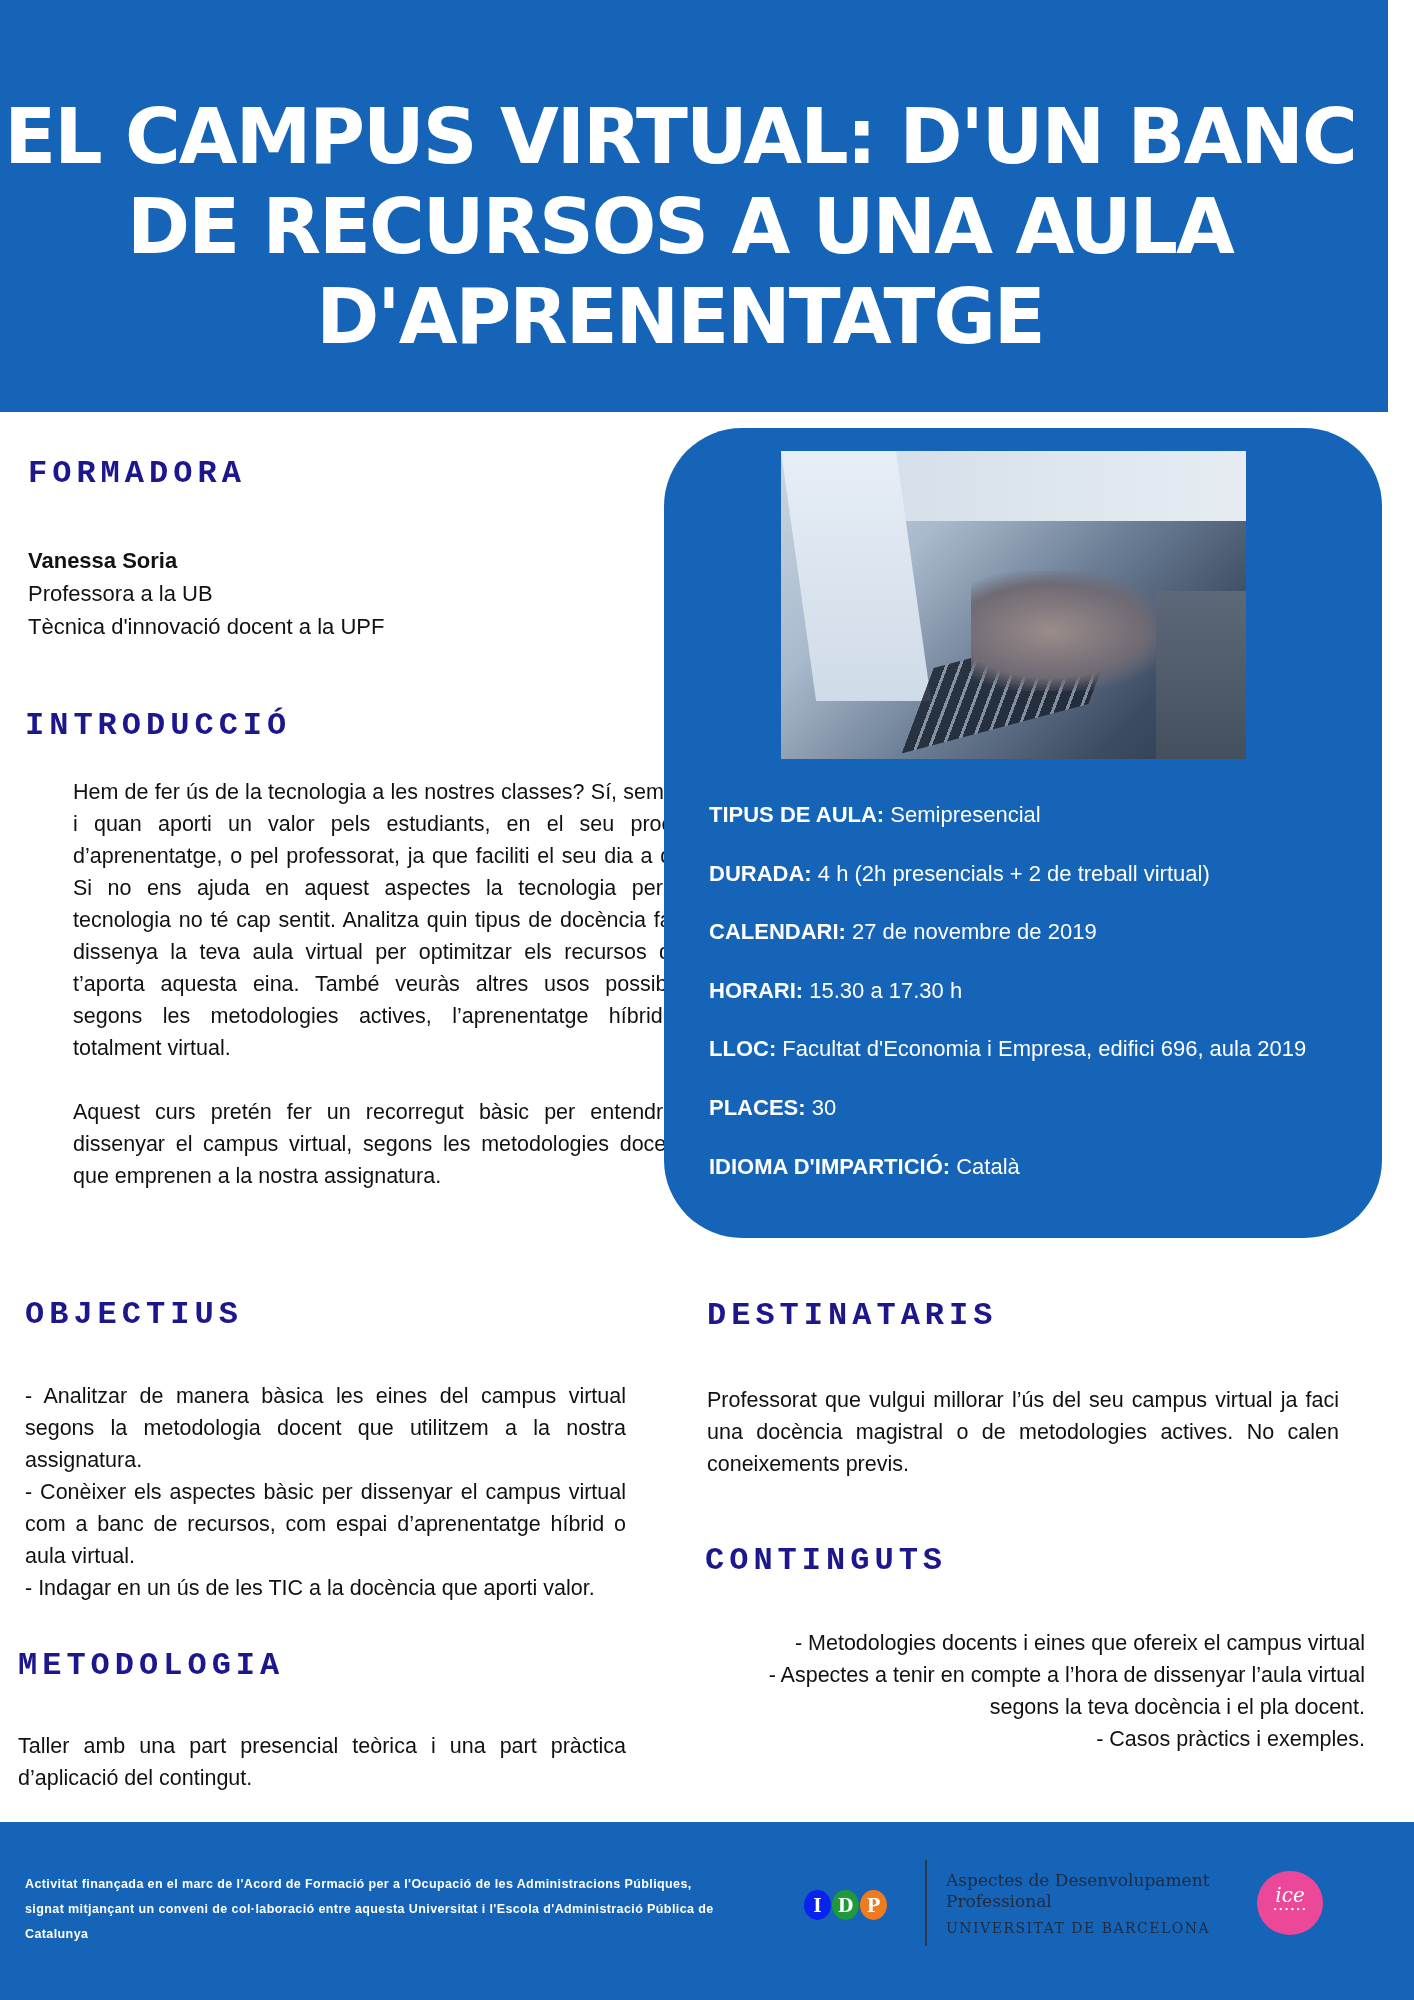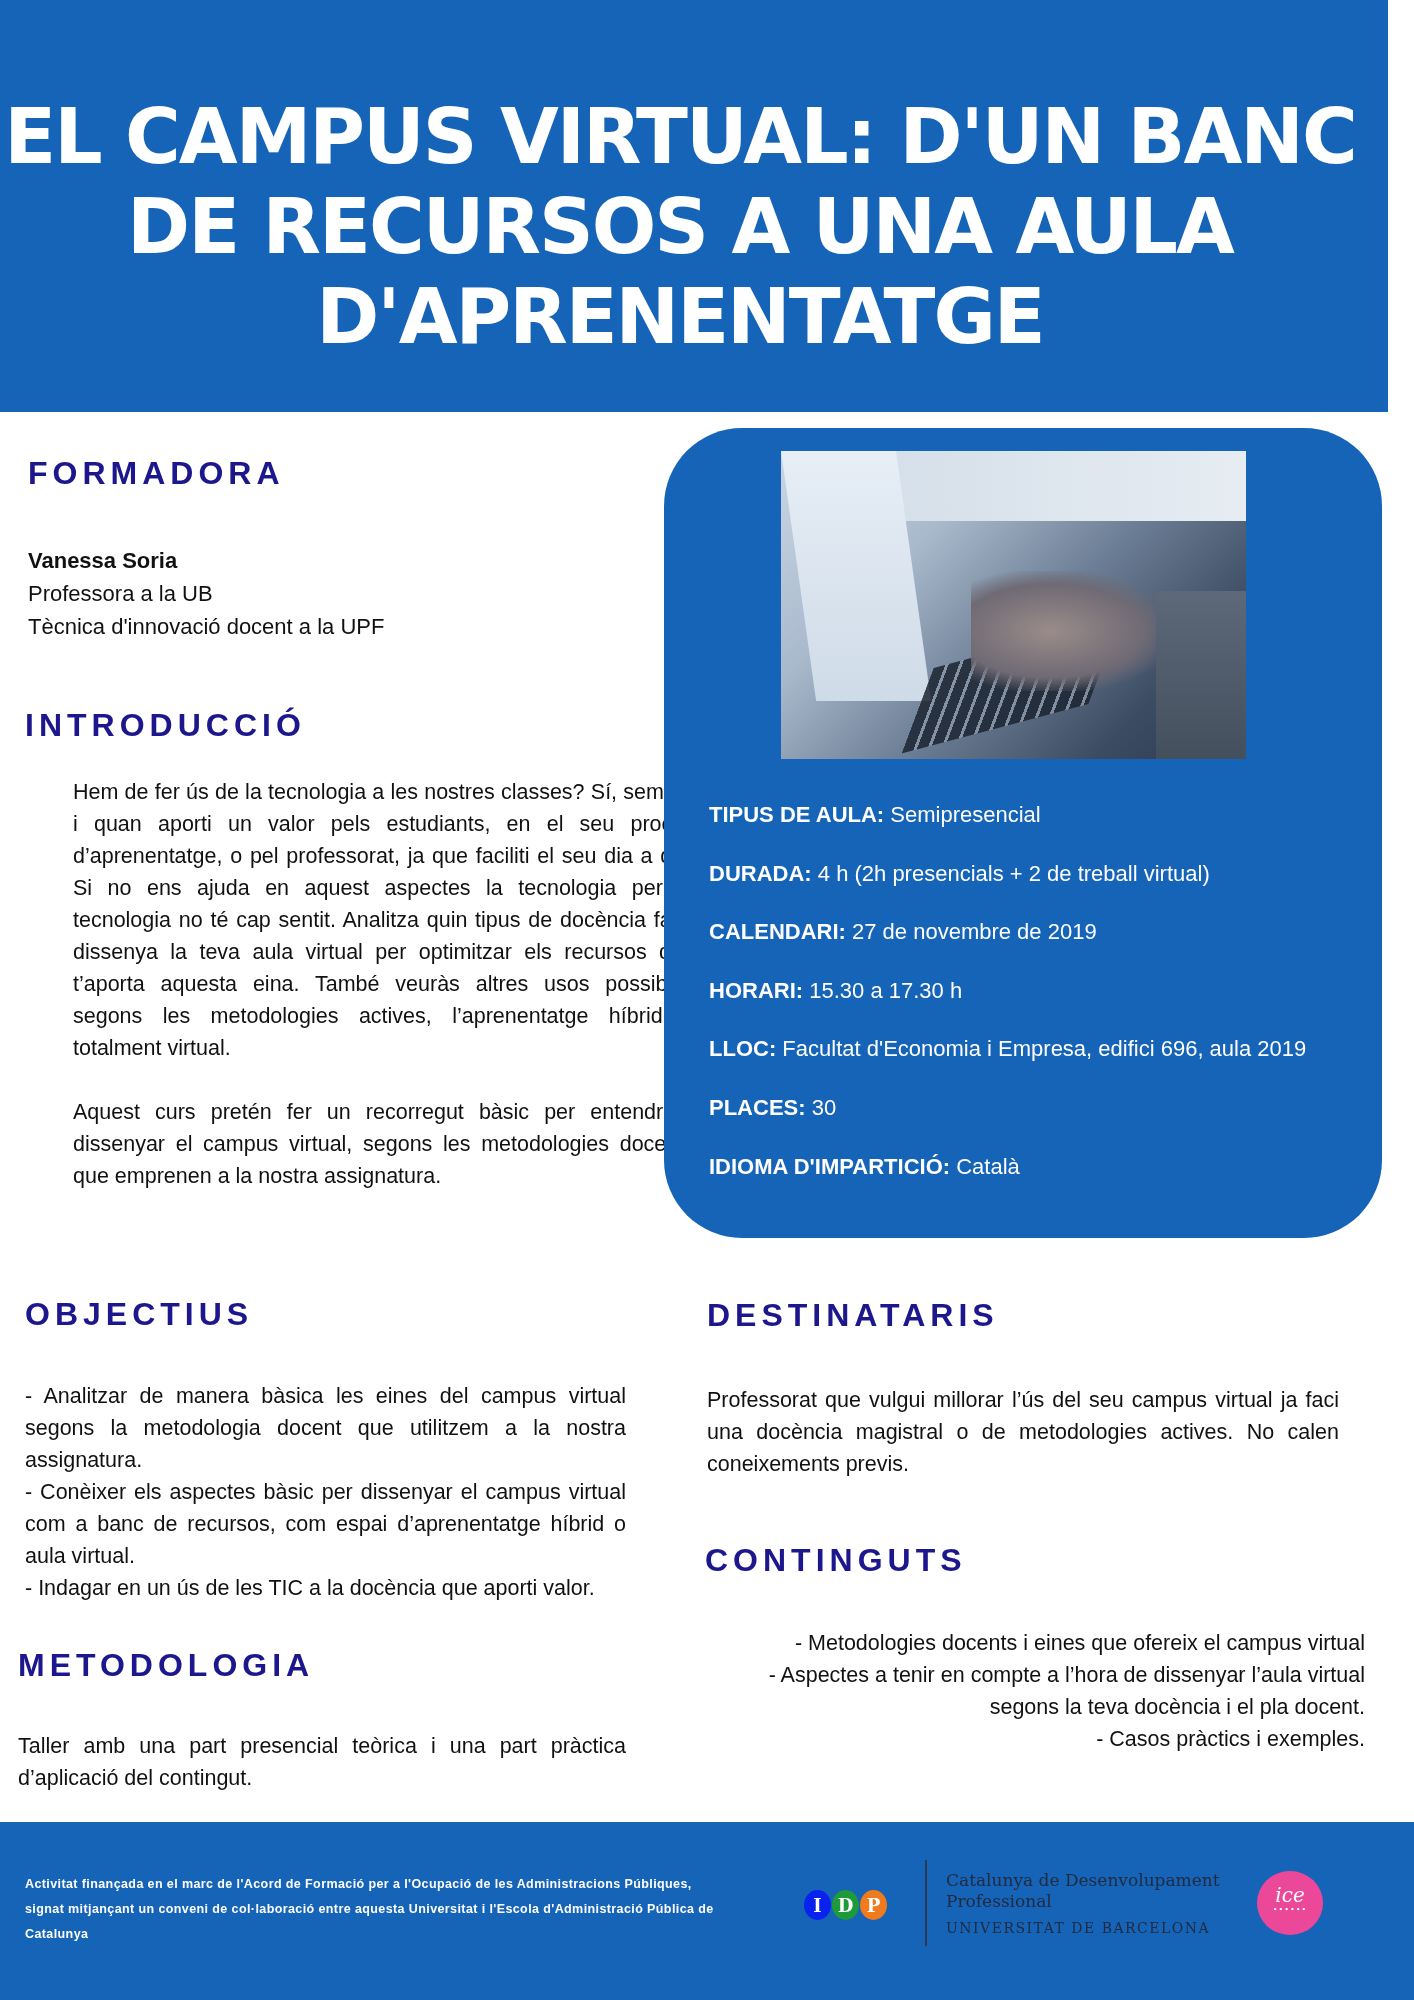--- a/index.html
+++ b/index.html
@@ -11,21 +11,21 @@
     position: absolute; left: 0; top: 0; width: 1388px; height: 412px;
     background: #1564b8;
   }
   .header h1 {
     position: absolute; left: 0; top: 92px; width: 1360px; margin: 0;
     text-align: center; color: #fff; font-family: "DejaVu Sans", sans-serif;
     font-weight: bold; font-size: 76px; line-height: 90px; letter-spacing: -2px;
   }
   .sec-title {
     position: absolute; margin: 0; color: #1c178c; font-weight: bold;
-    font-size: 32px; letter-spacing: 5px; font-family: Liberation Sans, sans-serif;
+    font-size: 32px; letter-spacing: 5px; font-family: Liberation Mono, monospace;
   }
   .body-text {
     position: absolute; margin: 0; font-size: 21.5px; line-height: 32px; color: #111;
     text-align: justify;
   }
   .body-text p { margin: 0; }
   .trainer { position: absolute; left: 28px; top: 544px; font-size: 22px; line-height: 33px; }
   .trainer .name { font-weight: bold; }
 
   .info-card {
@@ -153,20 +153,20 @@
 
 <div class="footer"></div>
 <div class="footer-text">Activitat finançada en el marc de l'Acord de Formació per a l'Ocupació de les Administracions Públiques, signat mitjançant un conveni de col·laboració entre aquesta Universitat i l'Escola d'Administració Pública de Catalunya</div>
 <div class="idp">
   <span style="background:#0a22f0;">I</span>
   <span style="background:#1f9a3a;">D</span>
   <span style="background:#f07a1e;">P</span>
 </div>
 <div class="vline"></div>
 <div class="idp-name">
-  <div>Catalunya de Desenvolupament</div>
+  <div>Aspectes de Desenvolupament</div>
   <div>Professional</div>
   <div class="uni">UNIVERSITAT DE BARCELONA</div>
 </div>
 <div class="ice">
   <div>ice</div>
   <div class="dots">••••••</div>
 </div>
 
 </body></html>

